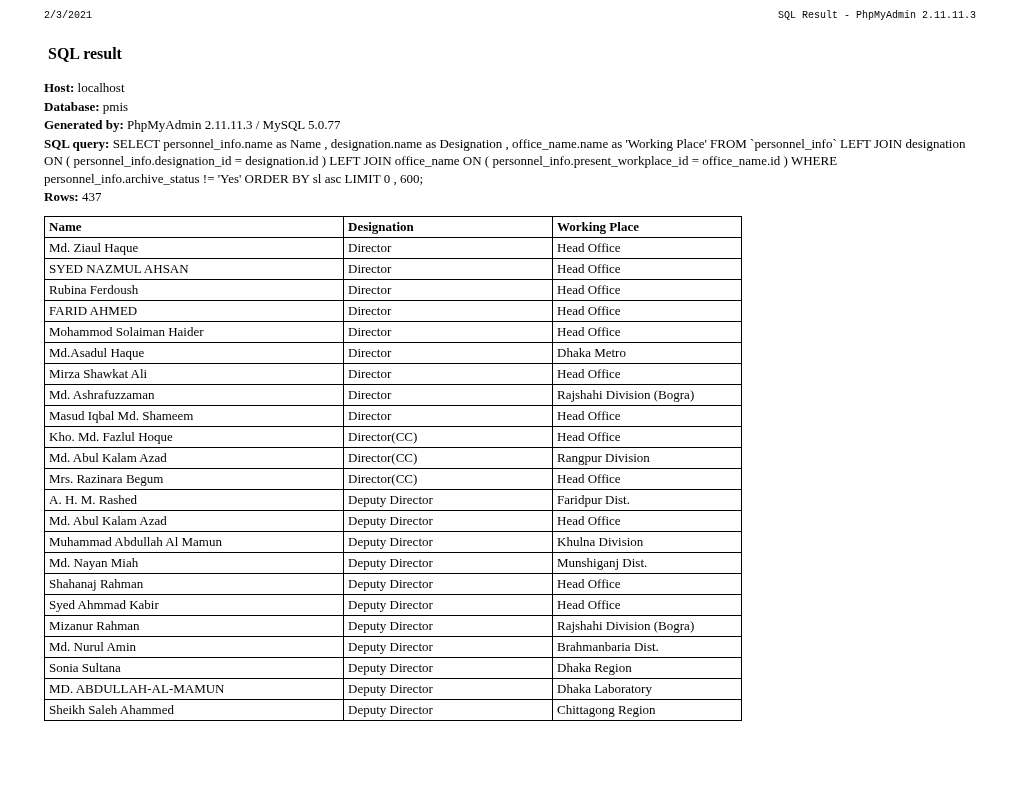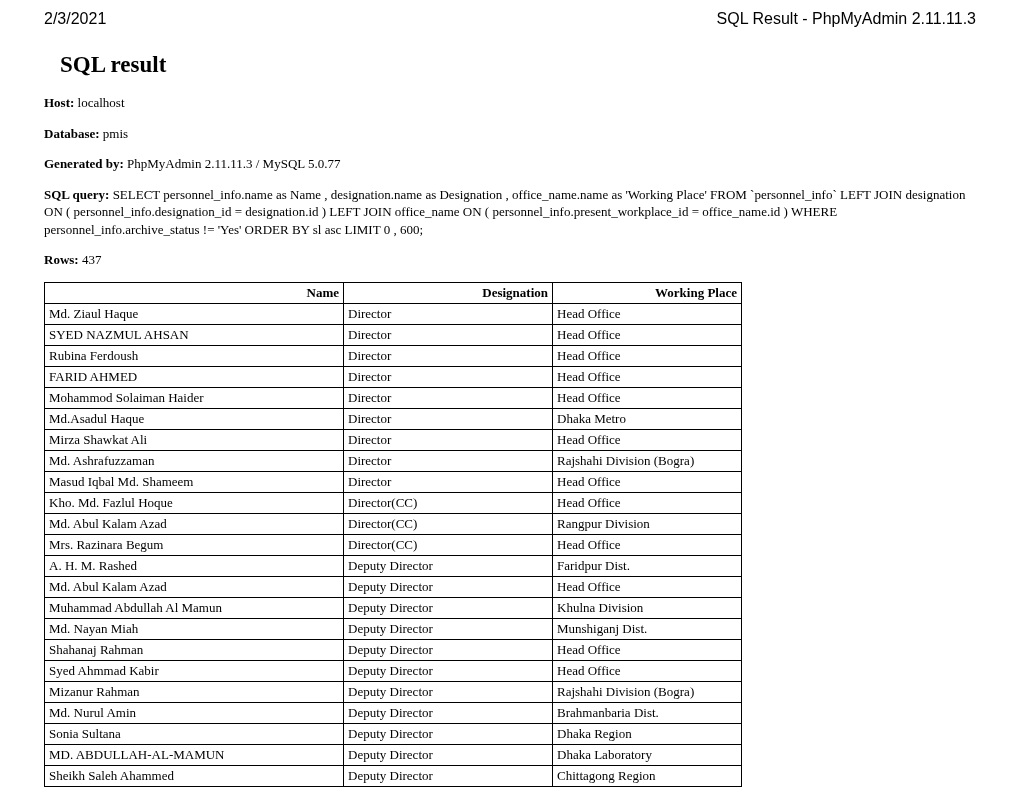--- a/index.html
+++ b/index.html
@@ -5,52 +5,52 @@
     body {
       font-family: "Times New Roman", Times, serif;
       margin: 0;
       padding: 10px 44px;
       font-size: 13px;
       color: #000;
     }
     .header-row {
       display: flex;
       justify-content: space-between;
-      font-family: Liberation Sans, sans-serif;
+      font-family: Liberation Mono, monospace;
+      font-size: 10px;
+      margin-bottom: 24px;
+    }
+    h1 {
       font-size: 16px;
-      margin-bottom: 24px;
-    }
-    h1 {
-      font-size: 23px;
       font-weight: bold;
-      margin: 0 0 16px 16px;
+      margin: 0 0 16px 4px;
     }
     .meta p {
-      margin: 13px 0;
+      margin: 1px 0;
       font-size: 13px;
       line-height: 1.35;
     }
     .meta b {
       font-weight: bold;
     }
     table {
       border-collapse: collapse;
       margin-top: 10px;
       margin-bottom: 20px;
     }
     th, td {
       border: 1px solid #000;
       padding: 2px 4px;
       font-size: 13px;
       text-align: left;
       vertical-align: top;
       white-space: nowrap;
     }
     th {
-      text-align: right;
+      text-align: left;
       font-weight: bold;
     }
     .col-name { width: 290px; }
     .col-desig { width: 200px; }
     .col-place { width: 180px; }
   </style>
 </head>
 <body>
 
 <div class="header-row">

